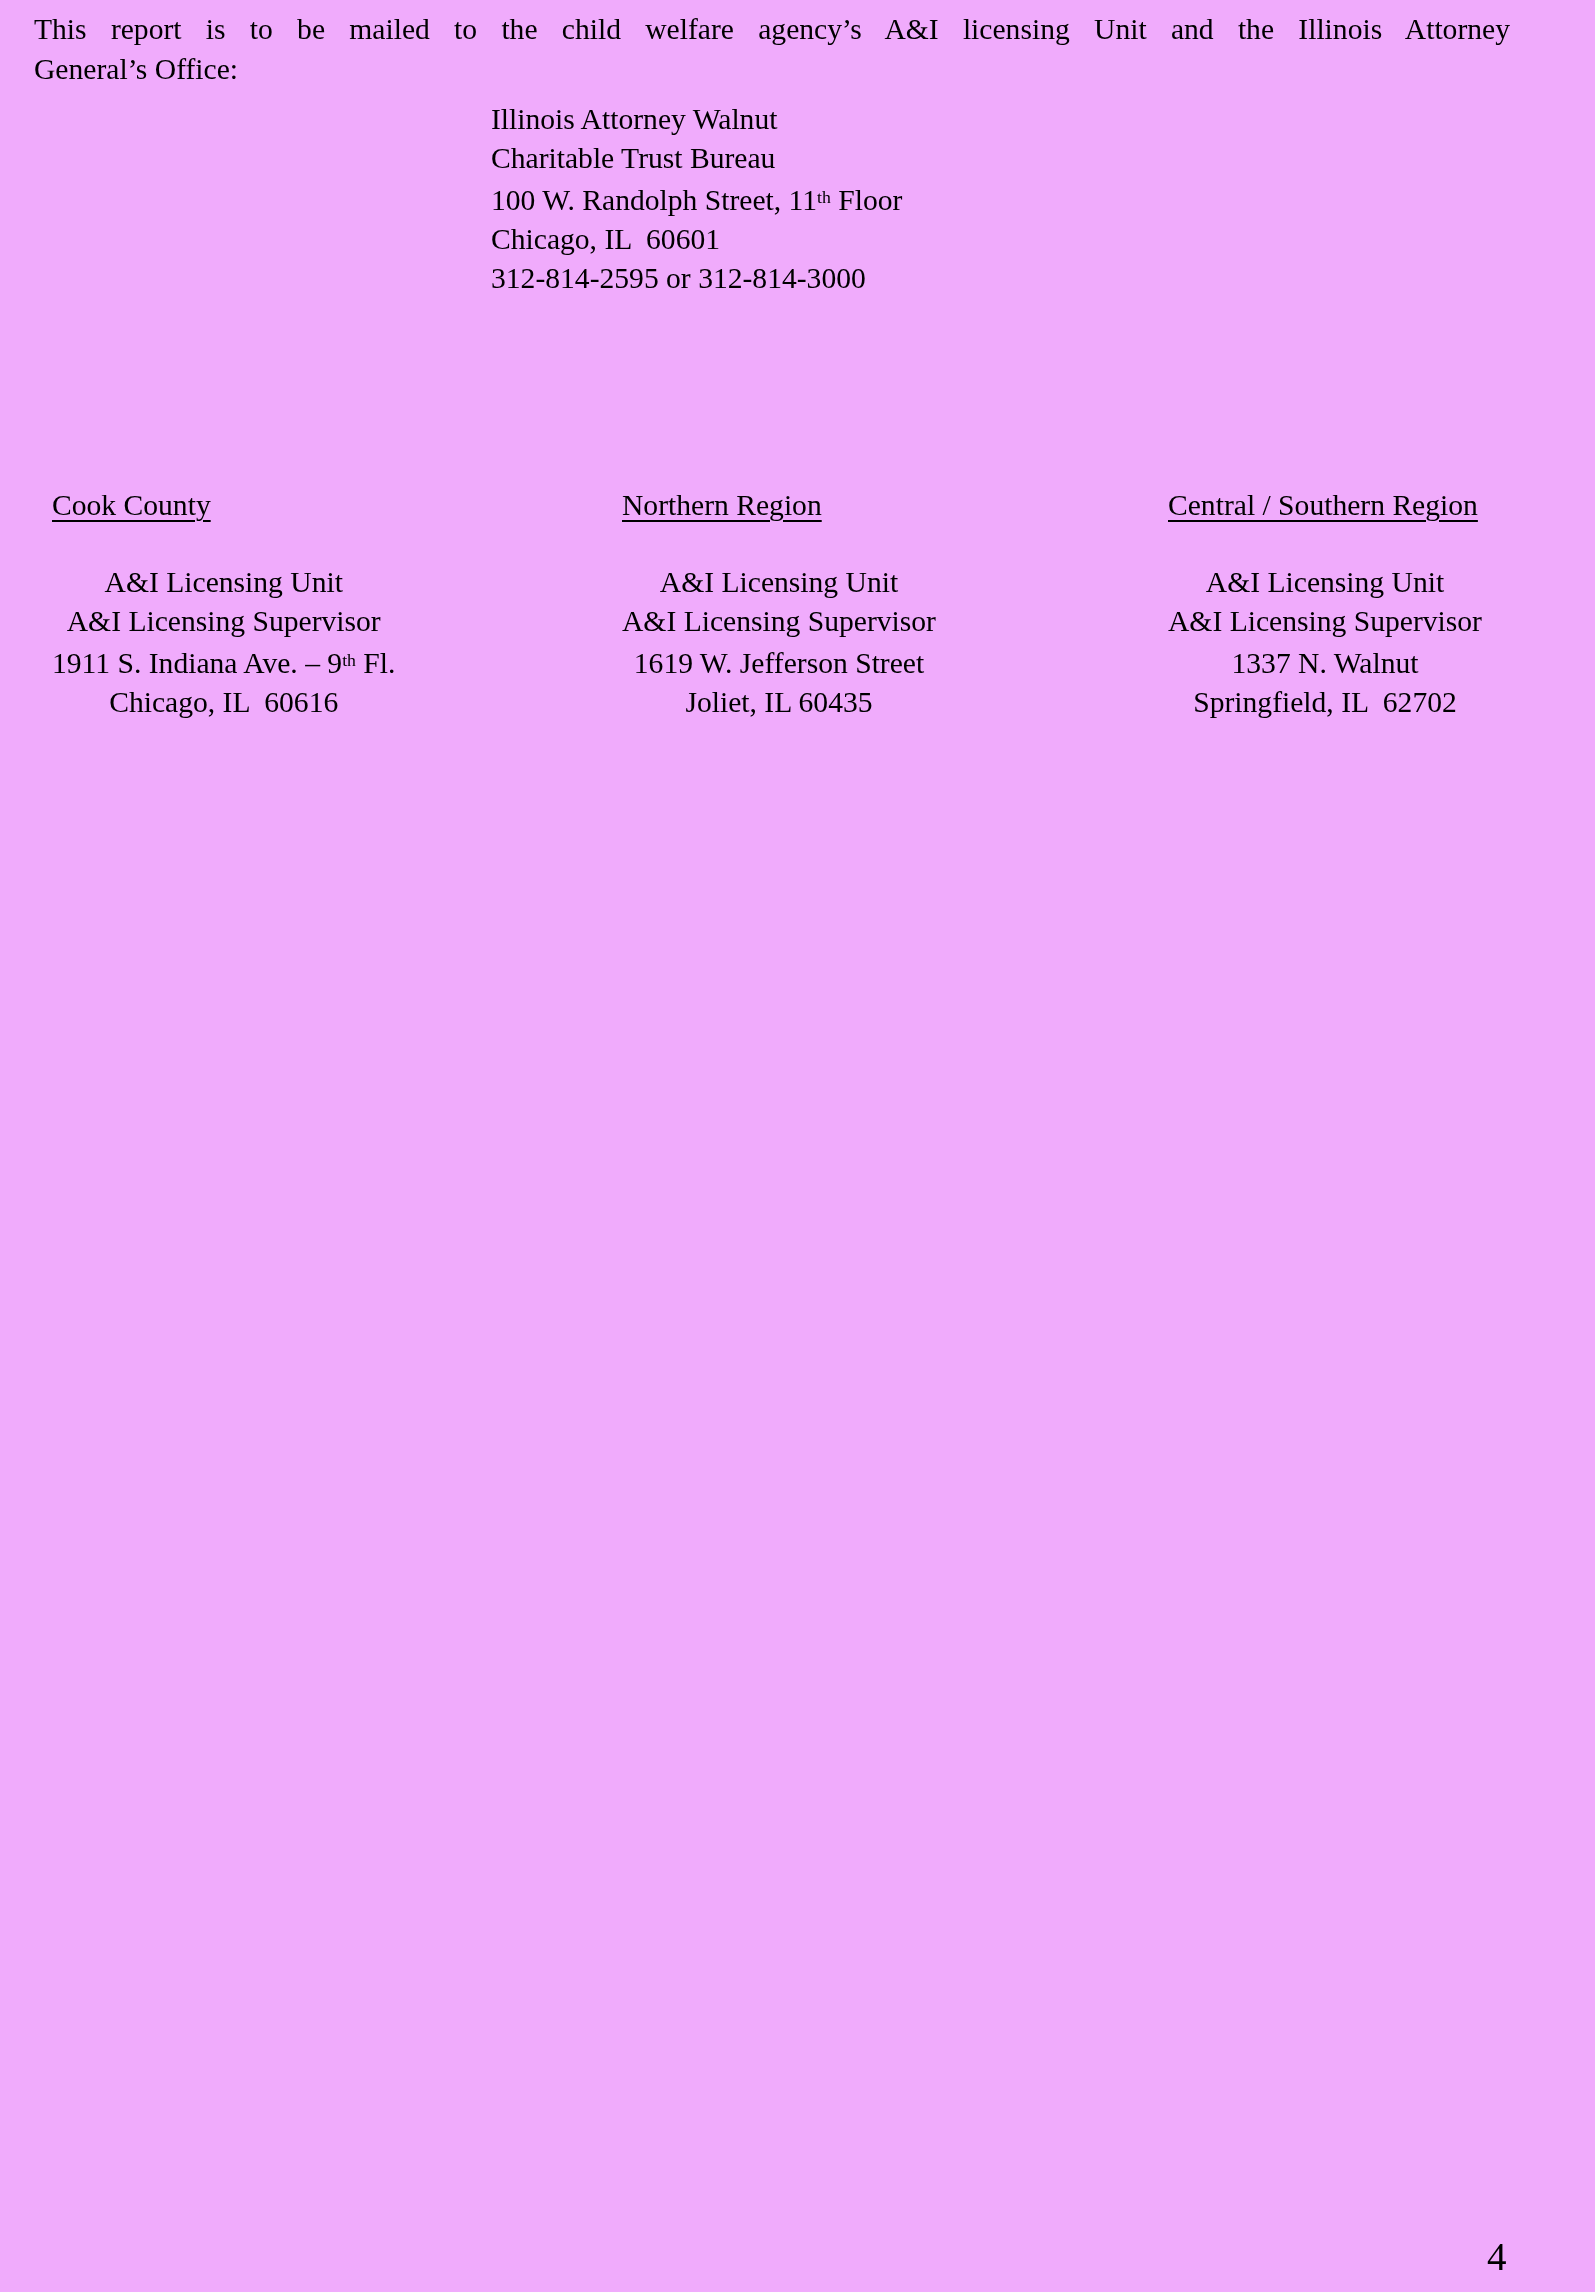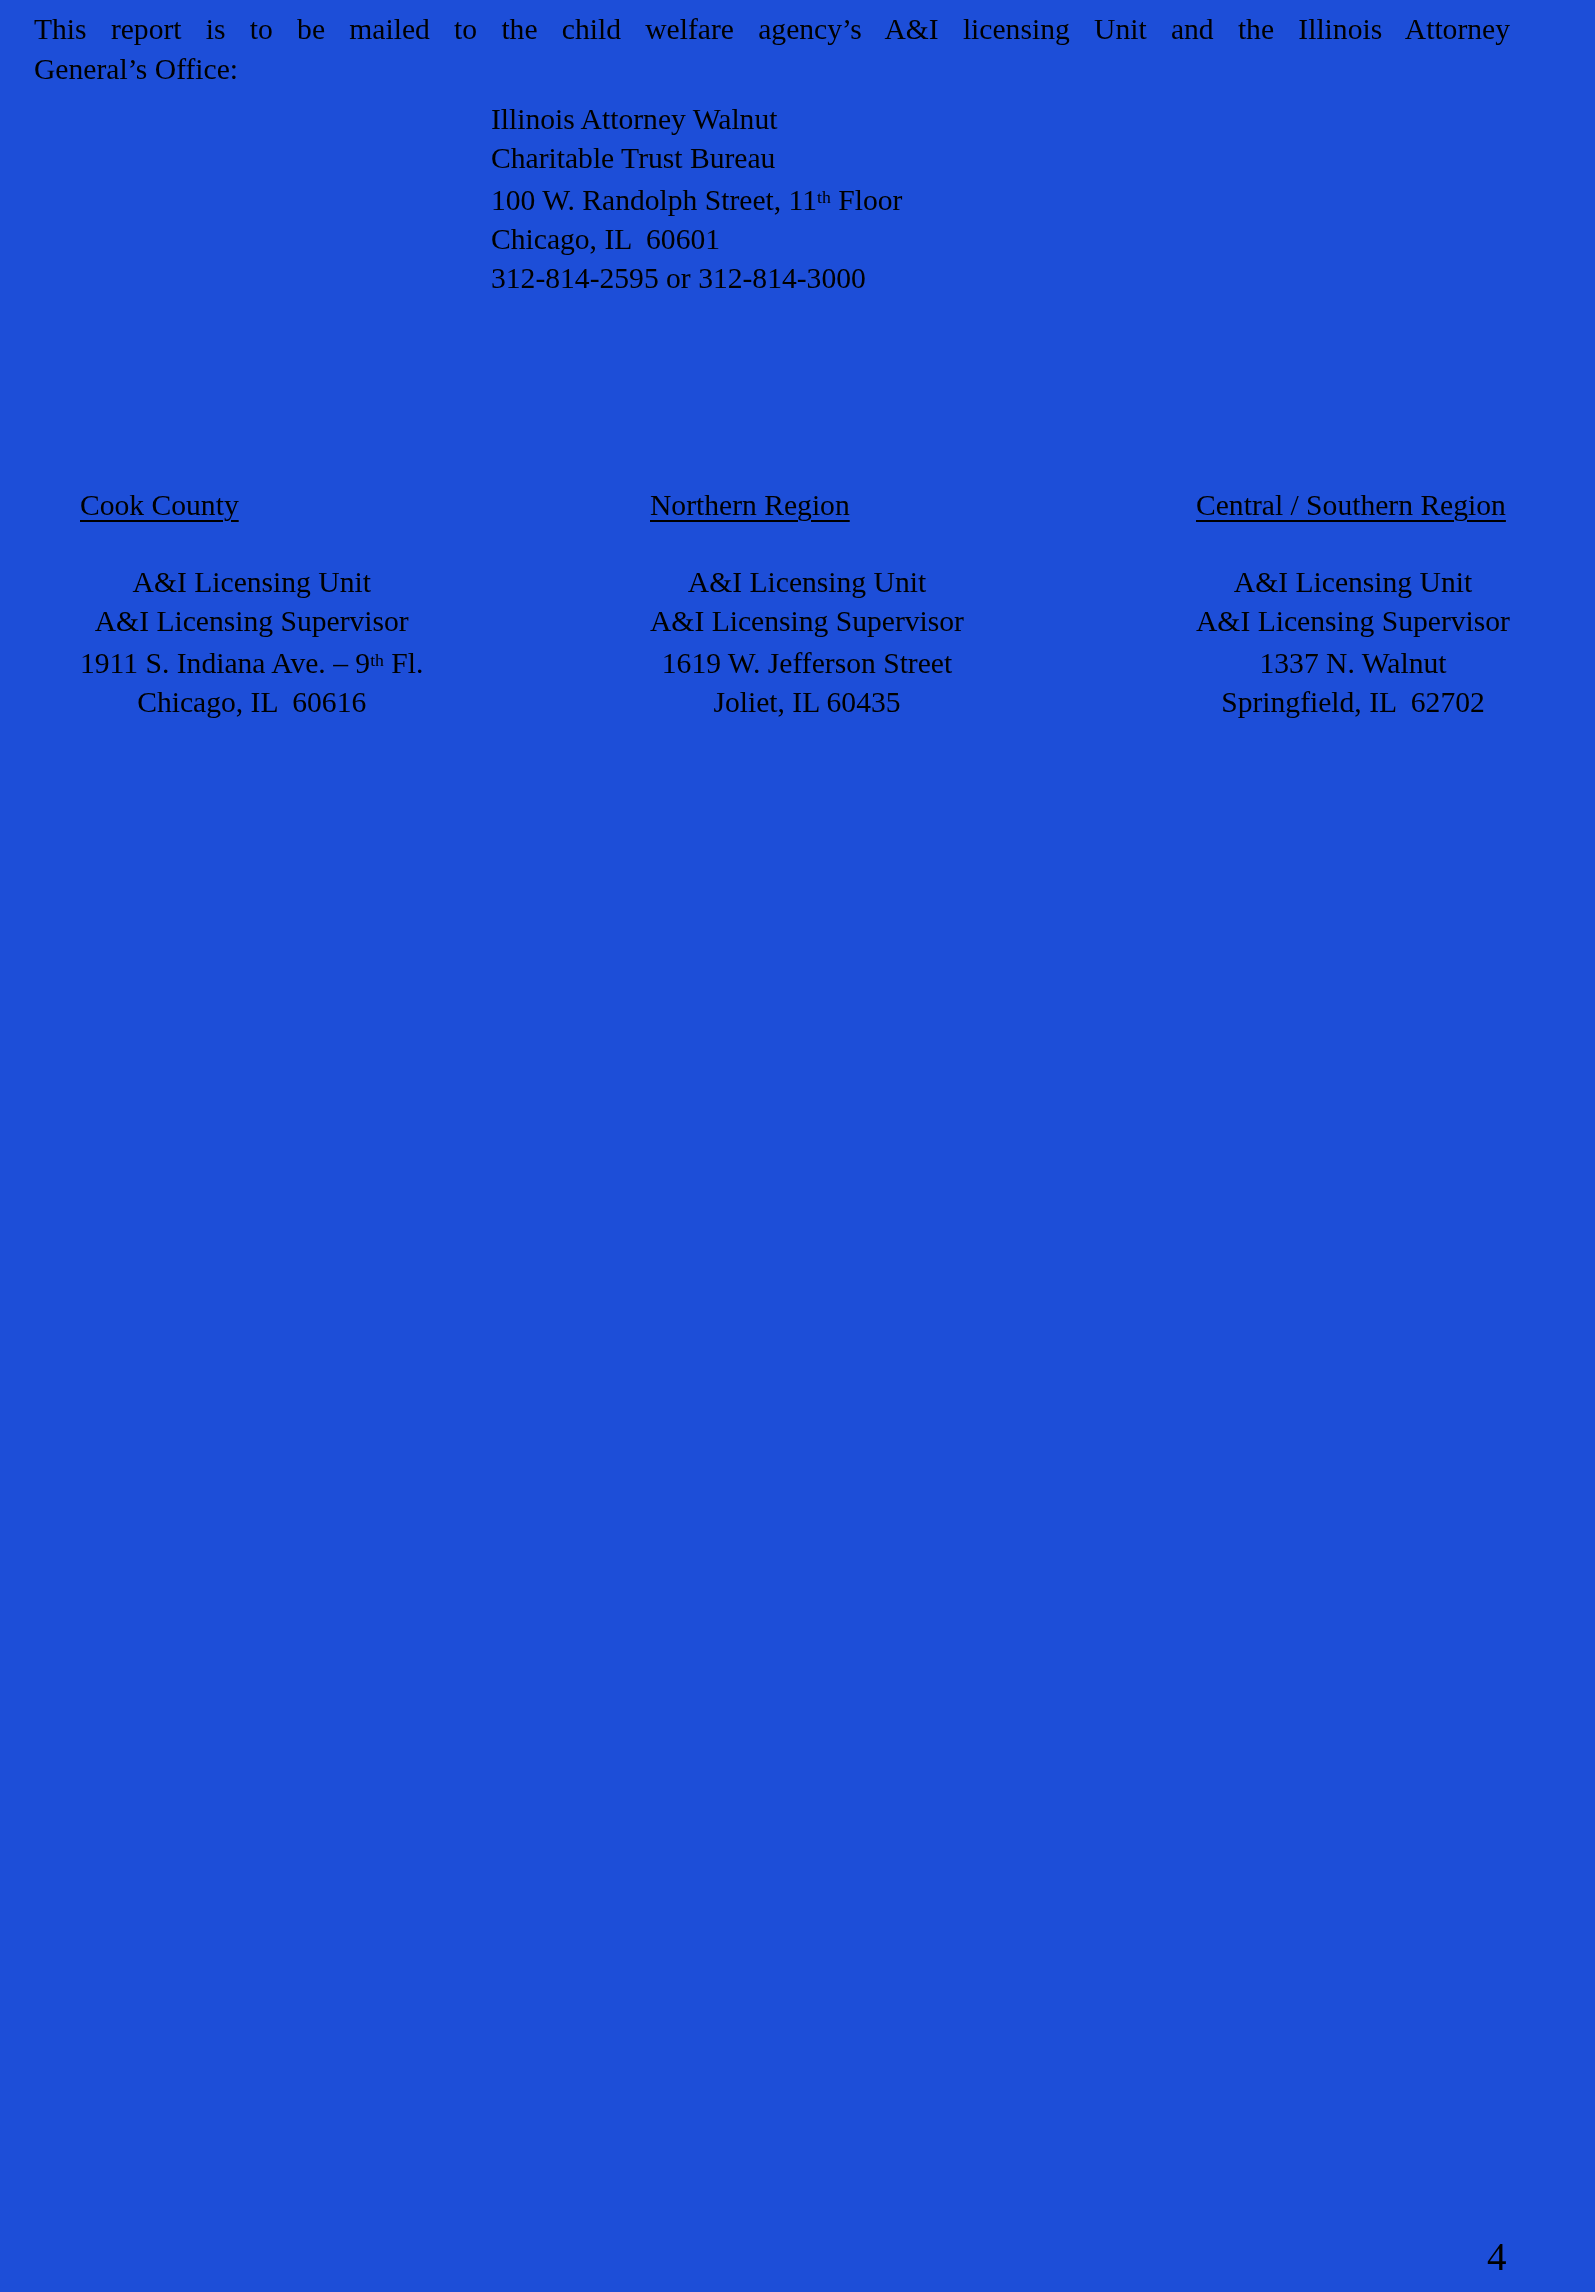--- a/index.html
+++ b/index.html
@@ -4,21 +4,21 @@
 <style>
   html, body {
     margin: 0;
     padding: 0;
     background: #ffffff;
   }
   .page {
     position: relative;
     width: 1595px;
     height: 2293px;
-    background: #1d4ed8;
+    background: #f0abfc;
     color: #000000;
     font-family: "Liberation Serif", "DejaVu Serif", serif;
     font-size: 29.6px;
     line-height: 39px;
     overflow: hidden;
   }
   .doc-line {
     white-space: pre-wrap;
   }
   .intro {
@@ -40,21 +40,20 @@
     line-height: 39px;
   }
   .dcfs-heading {
     position: absolute;
     left: 34px;
     top: 375px;
   }
   .region-col {
     position: absolute;
     top: 486px;
-    margin-left: 28px;
   }
   .col-cook     { left: 52px;  }
   .col-northern { left: 622px; }
   .col-central  { left: 1168px; }
   .col-heading-text {
     text-decoration: underline;
     text-decoration-thickness: 1.8px;
     text-underline-offset: 4.5px;
   }
   .col-items {

